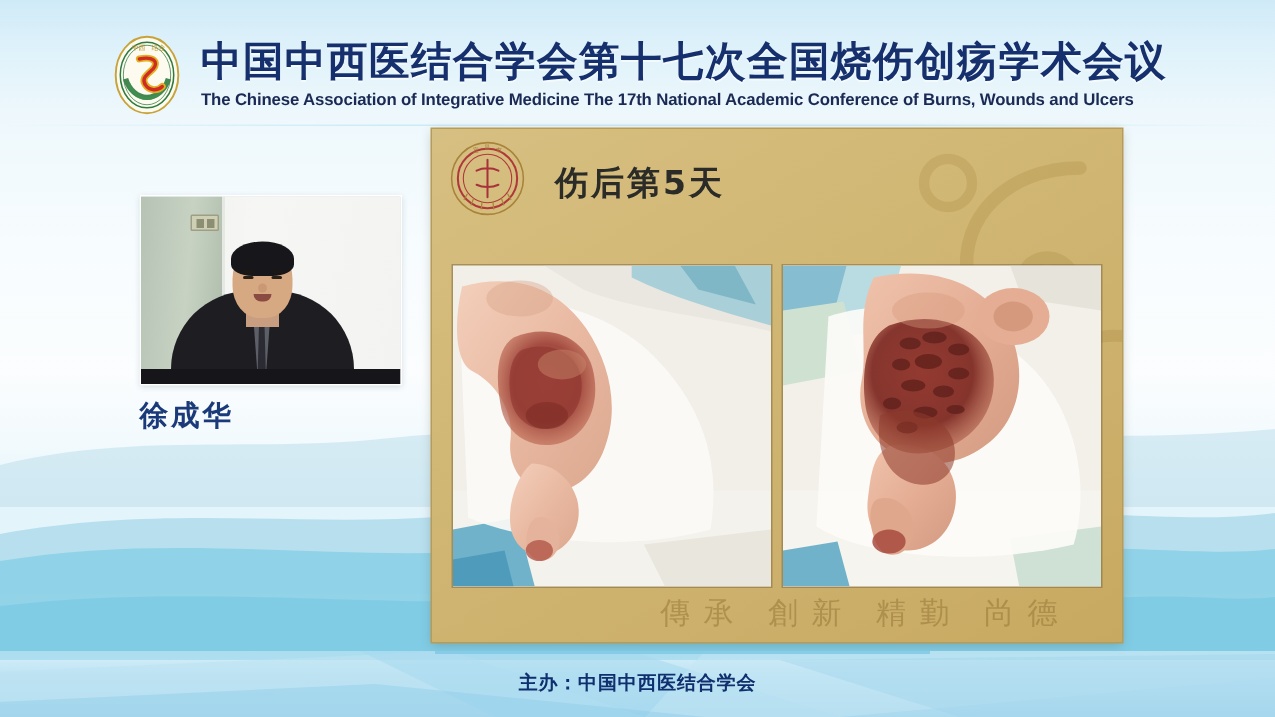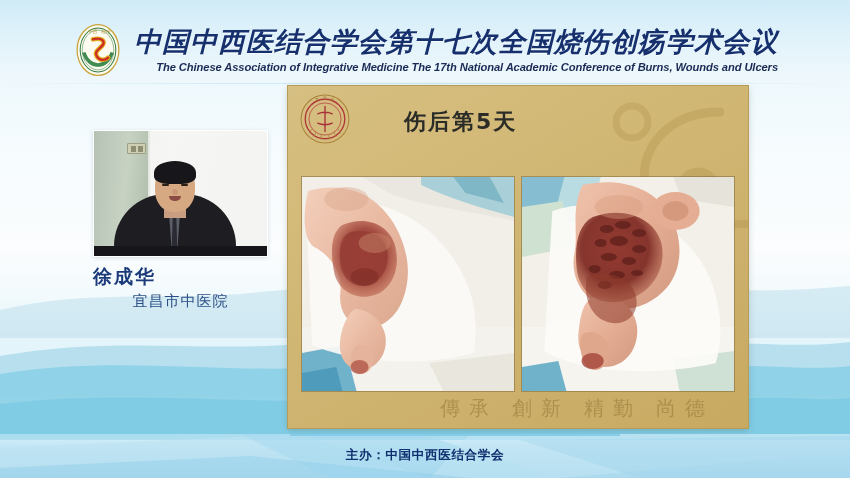--- a/index.html
+++ b/index.html
@@ -43,21 +43,20 @@
   #header {
     position: absolute;
     top: 0; left: 0;
     width: 100%;
     height: 98px;
     display: flex;
     align-items: center;
     justify-content: center;
     gap: 10px;
     z-index: 6;
-    font-style: italic;
   }
 
   #emblem {
     width: 52px; height: 56px;
     flex: 0 0 auto;
     margin-top: 2px;
   }
 
   #title-block { padding-top: 2px; }
 
@@ -73,21 +72,20 @@
   }
 
   #conf-title-en {
     font-family: "Liberation Sans", sans-serif;
     font-size: 11.2px;
     font-weight: bold;
     color: #1a2a55;
     letter-spacing: -.1px;
     white-space: nowrap;
     margin-top: 3px;
-    text-align: right;
   }
 
   
   #speaker-panel {
     position: absolute;
     left: 93px; top: 130px;
     width: 175px; height: 127px;
     z-index: 5;
     background: #d9dedb;
     border: 1px solid #ffffff;
@@ -242,21 +240,20 @@
   }
 
   #slide-title {
     position: absolute;
     left: 82px; top: 21px;
     font-family: "DejaVu Sans", "Liberation Sans", sans-serif;
     font-size: 22px;
     font-weight: 600;
     color: #2b2b28;
     letter-spacing: 2px;
-    margin-left: 34px;
   }
 
   #photo-row {
     position: absolute;
     left: 14px; top: 91px;
     width: 432px; height: 214px;
     display: flex;
     gap: 8px;
   }
   .clinical-photo {
@@ -382,21 +379,20 @@
         <div class="wc-eye" id="wc-eye-l"></div>
         <div class="wc-eye" id="wc-eye-r"></div>
         <div id="wc-nose"></div>
         <div id="wc-mouth"></div>
       </div>
       <div id="wc-desk"></div>
     </div>
   </div>
 
   <div id="speaker-name">徐成华</div>
-  <div id="speaker-org">宜昌市中医院</div>
 
   <div id="slide">
 
     <svg id="slide-swirl" viewBox="0 0 190 175">
       <path d="M150,20 C100,20 70,55 75,90 C79,120 108,136 130,126 C150,117 152,92 138,83 C126,75 110,84 112,97" fill="none" stroke="#8a6b22" stroke-width="9" stroke-linecap="round"></path>
       <path d="M178,132 C150,130 134,146 140,162" fill="none" stroke="#8a6b22" stroke-width="8" stroke-linecap="round"></path>
       <circle cx="62" cy="30" r="16" fill="none" stroke="#8a6b22" stroke-width="7"></circle>
     </svg>
 
     <svg id="slide-logo" viewBox="0 0 100 100">

